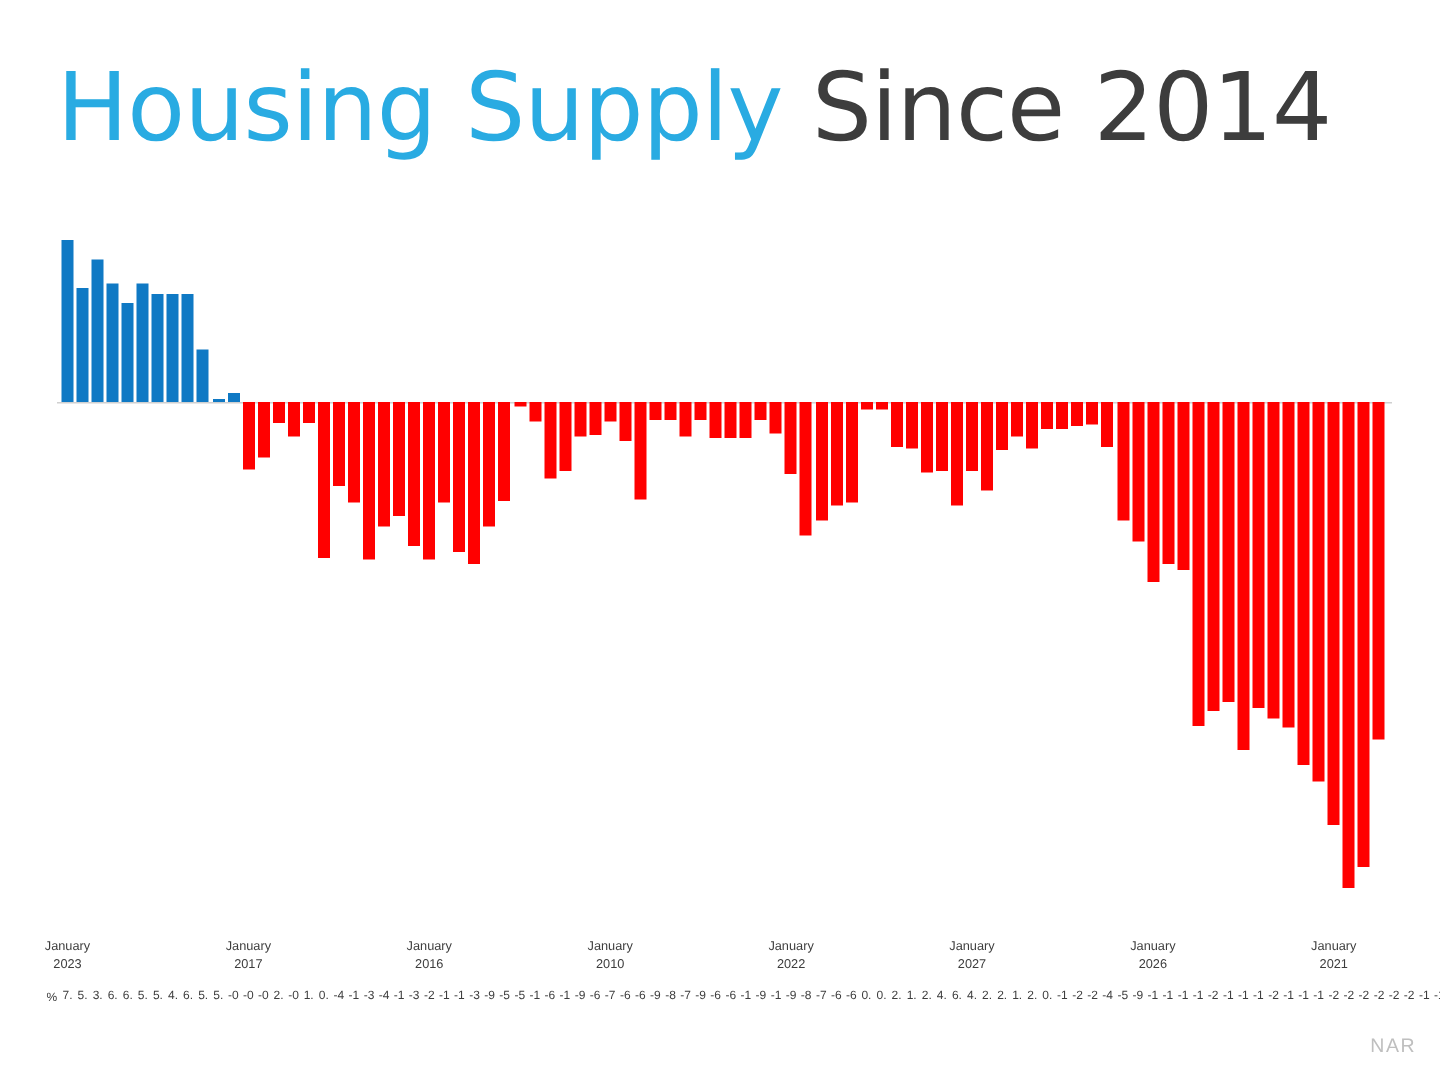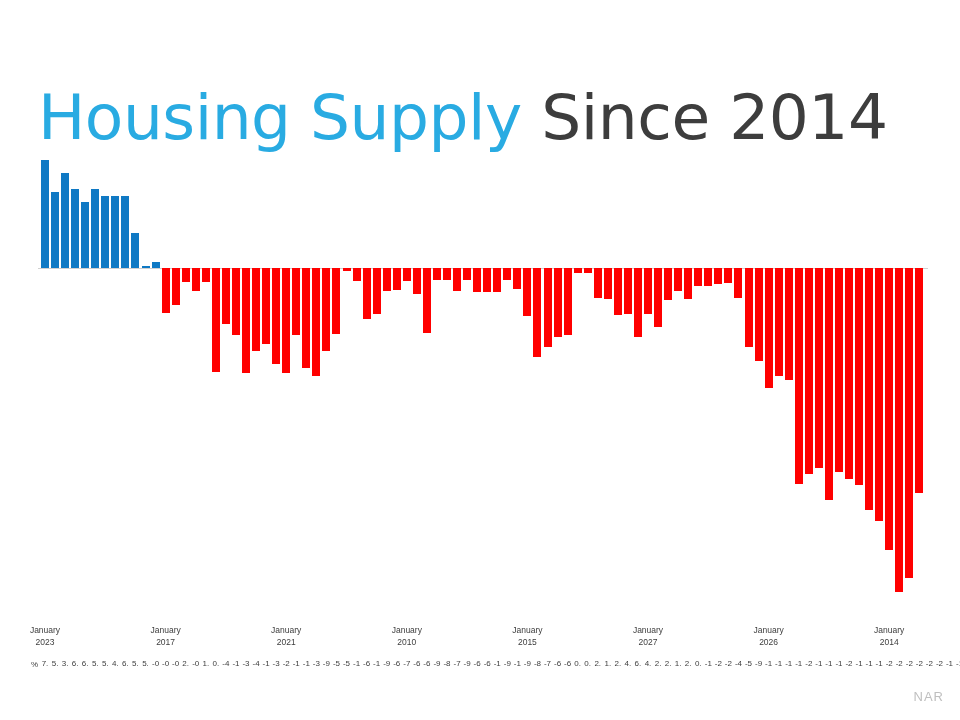--- a/index.html
+++ b/index.html
@@ -23,21 +23,20 @@
 
   
   #title-block {
     position: absolute;
     left: 38px;
     top: 34px;
     width: 880px;
     height: 76px;
     line-height: 76px;
     white-space: nowrap;
-    margin-top: 46px;
   }
   .title-span {
     font-size: 63px;
     font-weight: 400;
     letter-spacing: -0.5px;
     font-family: "DejaVu Sans", sans-serif;
   }
   #title-accent { color: #29ABE2; }
   #title-rest   { color: #3D3D3D; }
 
@@ -235,41 +234,41 @@
       <div class="axis-tick" style="left: 5px;">
         <span class="mon">January</span>
         <span class="yr">2023</span>
       </div>
       <div class="axis-tick" style="left: 125.6px;">
         <span class="mon">January</span>
         <span class="yr">2017</span>
       </div>
       <div class="axis-tick" style="left: 246.2px;">
         <span class="mon">January</span>
+        <span class="yr">2016</span>
+      </div>
+      <div class="axis-tick" style="left: 366.8px;">
+        <span class="mon">January</span>
+        <span class="yr">2010</span>
+      </div>
+      <div class="axis-tick" style="left: 487.4px;">
+        <span class="mon">January</span>
+        <span class="yr">2022</span>
+      </div>
+      <div class="axis-tick" style="left: 608px;">
+        <span class="mon">January</span>
+        <span class="yr">2027</span>
+      </div>
+      <div class="axis-tick" style="left: 728.6px;">
+        <span class="mon">January</span>
+        <span class="yr">2026</span>
+      </div>
+      <div class="axis-tick" style="left: 849.2px;">
+        <span class="mon">January</span>
         <span class="yr">2021</span>
-      </div>
-      <div class="axis-tick" style="left: 366.8px;">
-        <span class="mon">January</span>
-        <span class="yr">2010</span>
-      </div>
-      <div class="axis-tick" style="left: 487.4px;">
-        <span class="mon">January</span>
-        <span class="yr">2015</span>
-      </div>
-      <div class="axis-tick" style="left: 608px;">
-        <span class="mon">January</span>
-        <span class="yr">2027</span>
-      </div>
-      <div class="axis-tick" style="left: 728.6px;">
-        <span class="mon">January</span>
-        <span class="yr">2026</span>
-      </div>
-      <div class="axis-tick" style="left: 849.2px;">
-        <span class="mon">January</span>
-        <span class="yr">2014</span>
       </div>
     </div>
 
   <div id="data-row">
     <span id="pct-sign">%</span>
   <span class="dlabel" title="January 2014: 7.5%" style="left: 38px;">7.</span>
       <span class="dlabel" title="February 2014: 5.3%" style="left: 48.05px;">5.</span>
       <span class="dlabel" title="March 2014: 6.6%" style="left: 58.1px;">3.</span>
       <span class="dlabel" title="April 2014: 5.5%" style="left: 68.15px;">6.</span>
       <span class="dlabel" title="May 2014: 4.6%" style="left: 78.2px;">6.</span>

